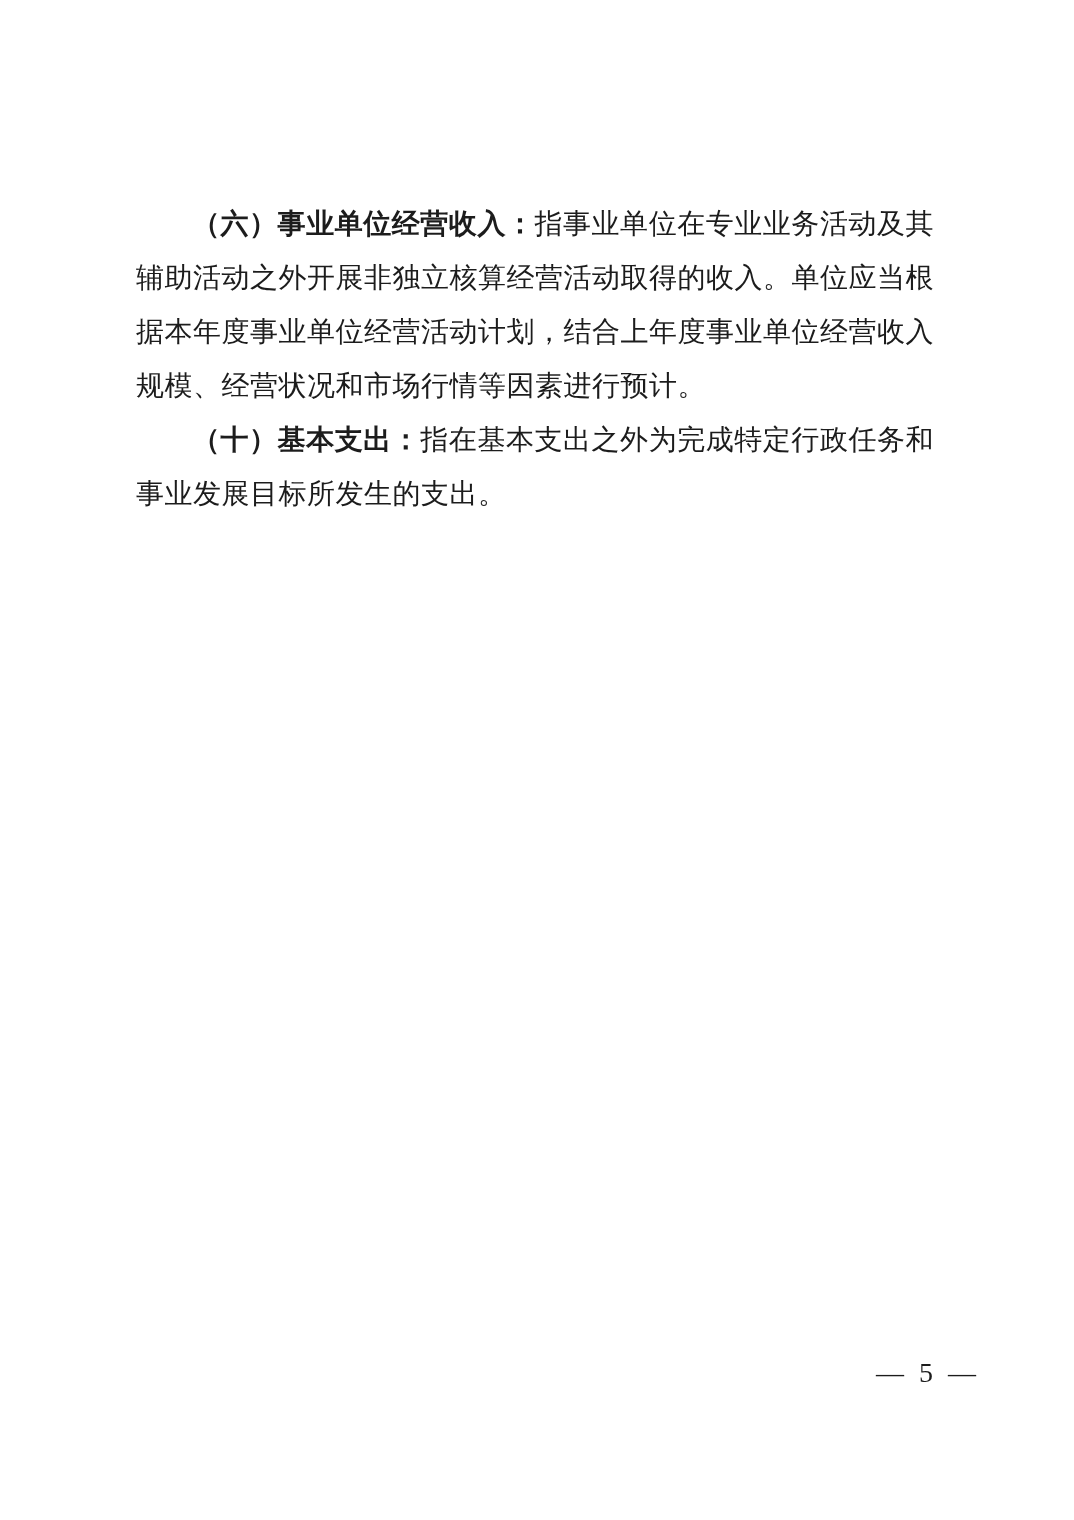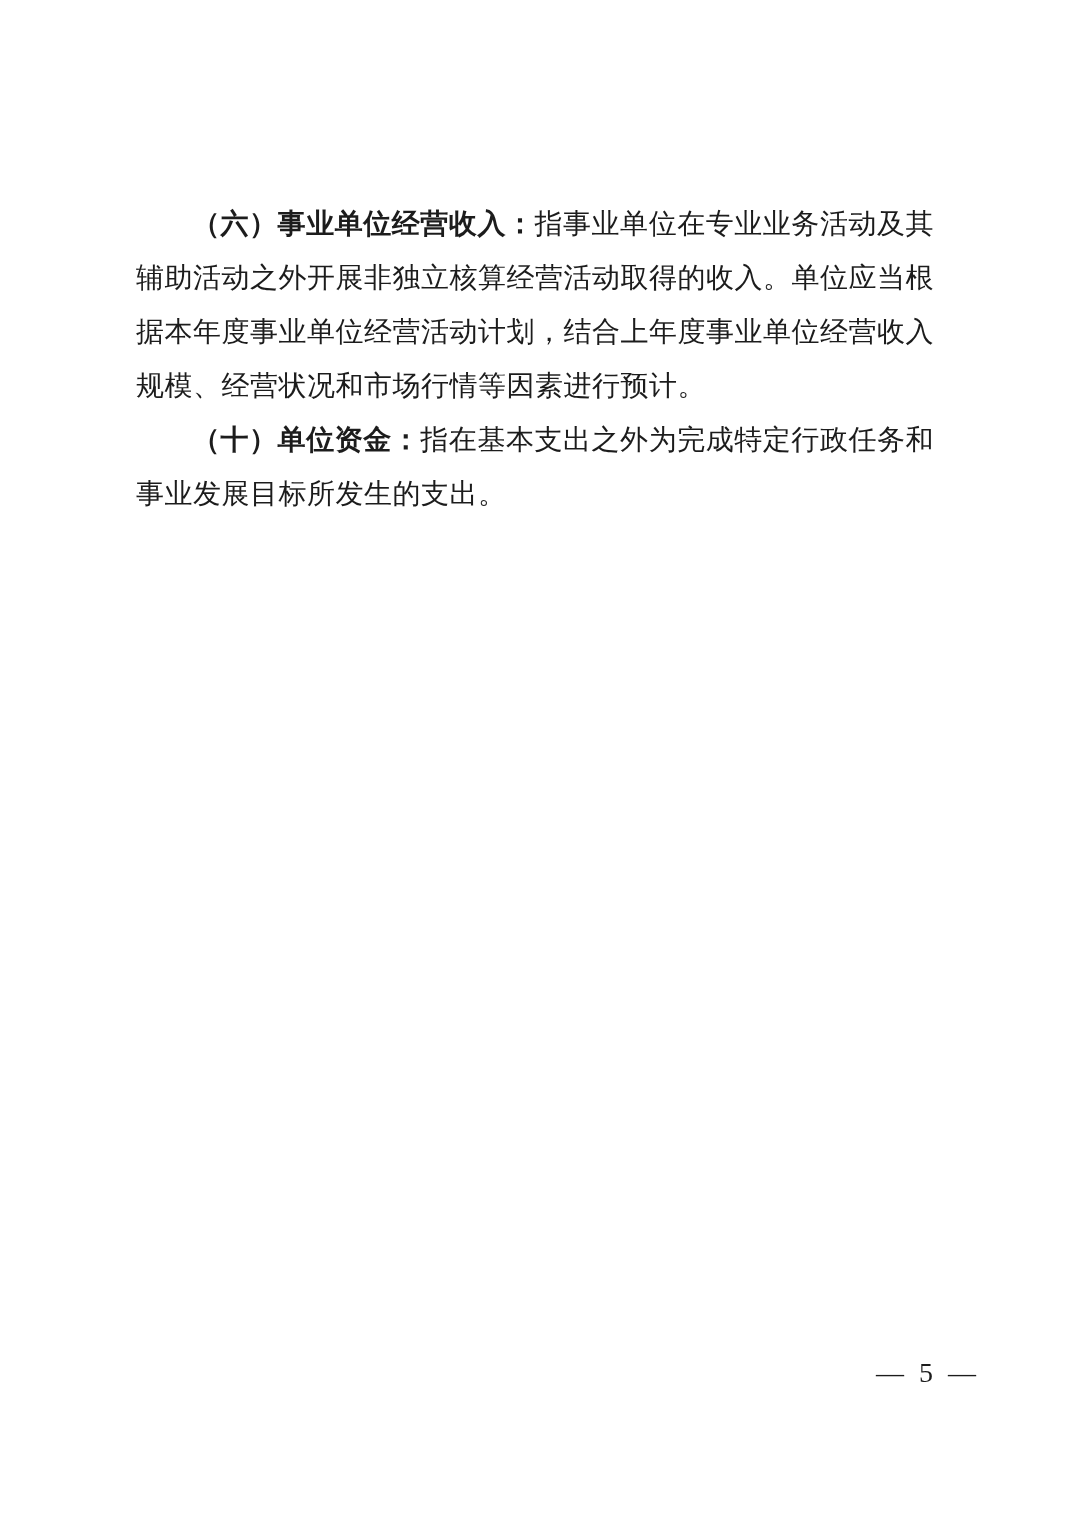--- a/index.html
+++ b/index.html
@@ -46,17 +46,17 @@
     letter-spacing: 4px;
     white-space: nowrap;
   }
 </style>
 </head>
 <body>
 
 <div class="page">
   <div class="doc-body">
     <p><span class="para-lead">（六）事业单位经营收入：</span><span>指事业单位在专业业务活动及其辅助活动之外开展非独立核算经营活动取得的收入。单位应当根据本年度事业单位经营活动计划，结合上年度事业单位经营收入规模、经营状况和市场行情等因素进行预计。</span></p>
-    <p><span class="para-lead">（十）单位资金：</span><span>指在基本支出之外为完成特定行政任务和事业发展目标所发生的支出。</span></p>
+    <p><span class="para-lead">（十）基本支出：</span><span>指在基本支出之外为完成特定行政任务和事业发展目标所发生的支出。</span></p>
   </div>
 
   <div class="page-number">— 5 —</div>
 </div>
 
 </body></html>

